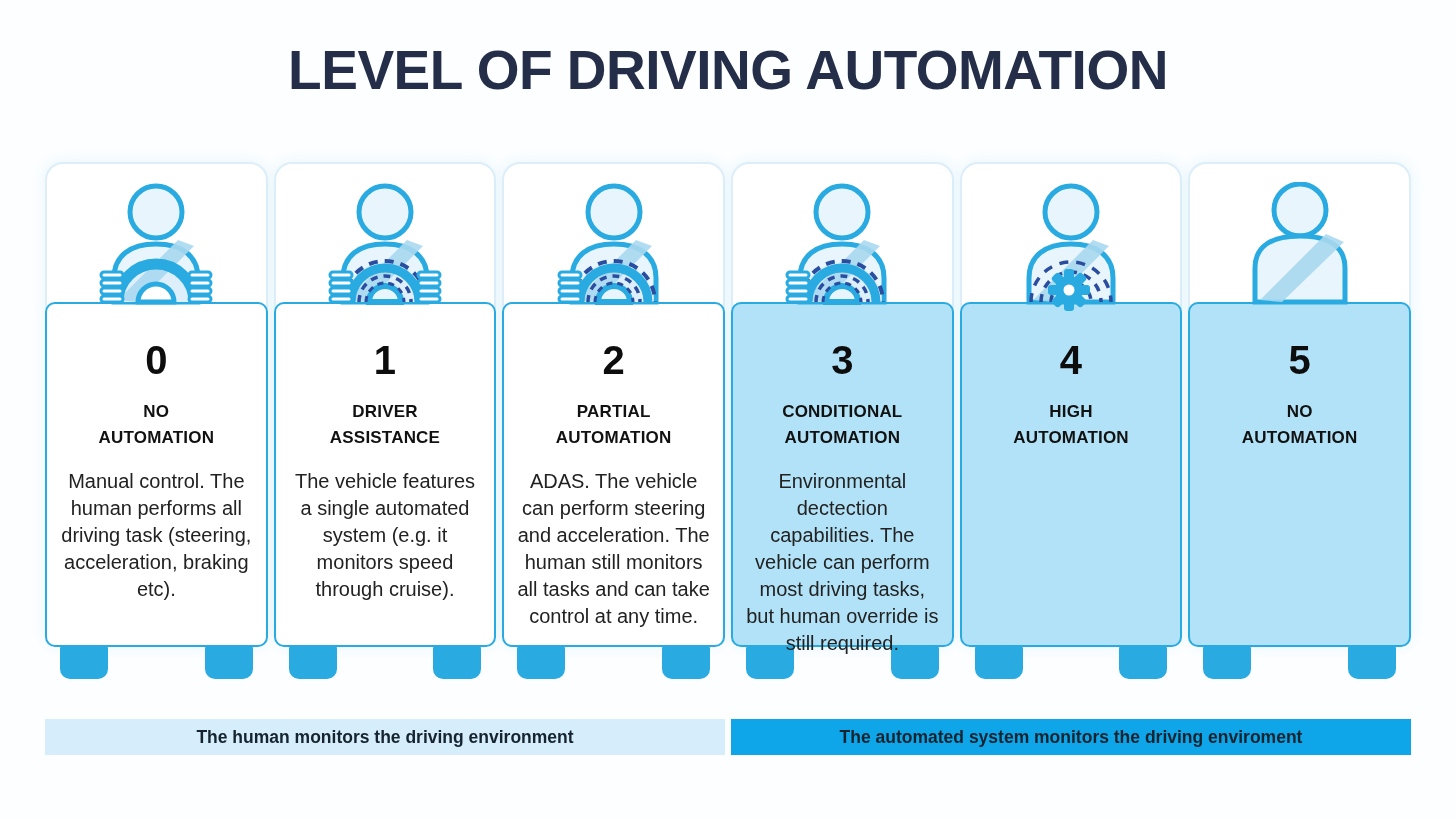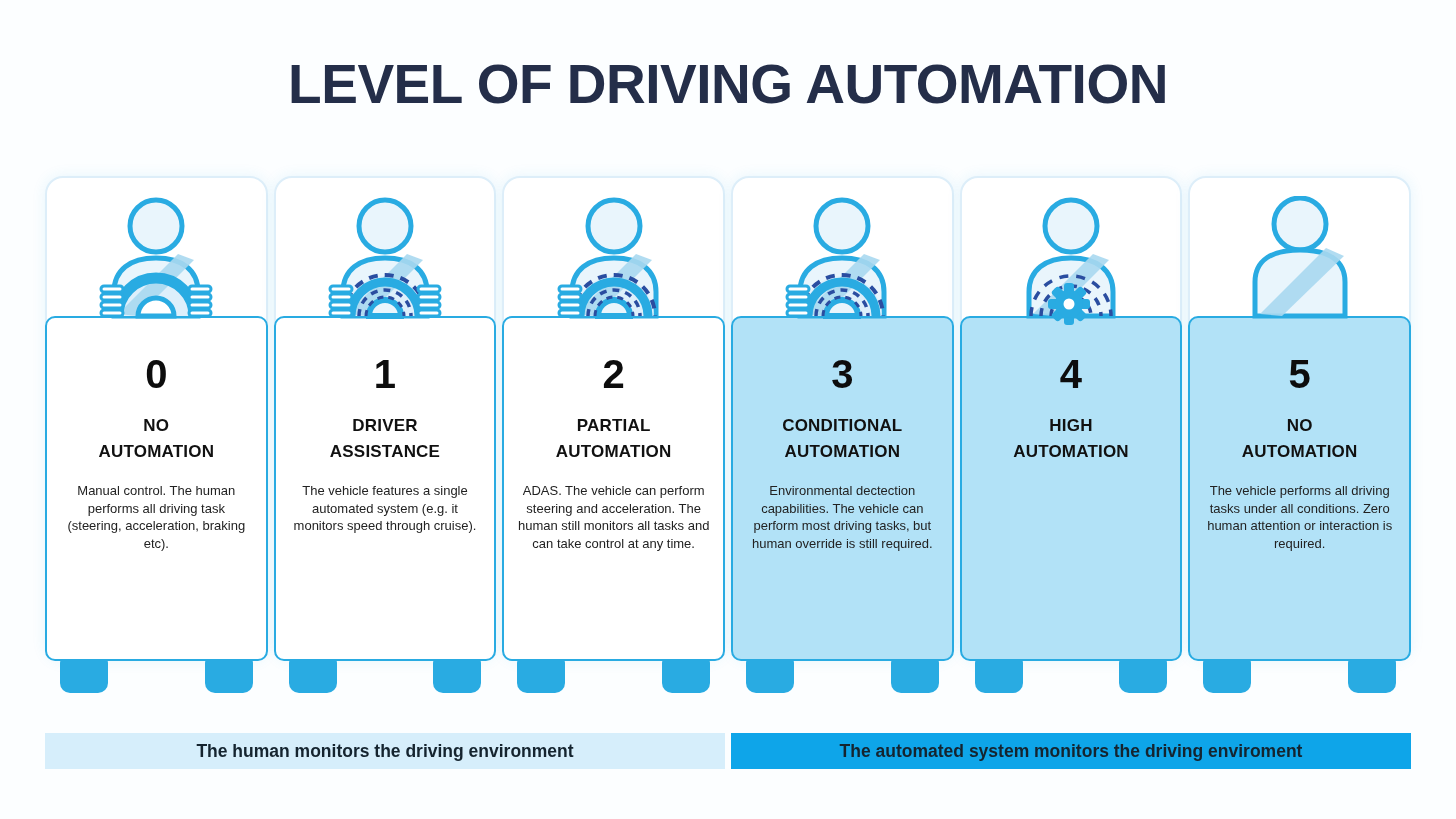--- a/index.html
+++ b/index.html
@@ -3,21 +3,21 @@
 <meta charset="utf-8">
 <style>
   * { margin: 0; padding: 0; box-sizing: border-box; }
   html, body { width: 1456px; height: 819px; overflow: hidden; }
   body {
     background: #fcfeff;
     font-family: "Liberation Sans", "DejaVu Sans", sans-serif;
     color: #1a1a1a;
   }
   .page-title {
-    margin-top: 52px;
+    margin-top: 38px;
     text-align: center;
     font-size: 55px;
     font-weight: 800;
     letter-spacing: -0.5px;
     color: #242e49;
   }
   .columns {
     margin: 60px 45px 0 45px;
     display: grid;
     grid-template-columns: repeat(6, 1fr);
@@ -67,21 +67,21 @@
     font-size: 17px;
     font-weight: 700;
     color: #111111;
     line-height: 1.5;
     white-space: pre-line;
     margin-bottom: 18px;
     letter-spacing: 0.2px;
     text-align: center;
   }
   .level-desc {
-    font-size: 13px;
+    font-size: 20px;
     color: #222222;
     line-height: 1.35;
   }
   .foot {
     position: absolute;
     bottom: 0;
     width: 48px;
     height: 34px;
     background: #29abe2;
     border-radius: 4px 4px 10px 10px;
@@ -282,21 +282,20 @@
       <svg width="124" height="132" viewBox="0 0 124 132">
         <circle cx="62" cy="28" r="26" fill="#e9f5fc" stroke="#29abe2" stroke-width="5"></circle>
         <path d="M17 120 V86 C17 64 34 54 62 54 C90 54 107 64 107 86 V120 Z" fill="#e9f5fc" stroke="#29abe2" stroke-width="5"></path>
         <path d="M88 52 L22 118 L44 120 L106 60 Z" fill="#a8d8f0" opacity="0.9"></path>
       </svg>
     </div>
     <div class="level-card filled">
       <div class="level-number">5</div>
       <div class="level-title">NO
 AUTOMATION</div>
-      <div class="level-desc">The vehicle performs all driving tasks under all conditions. Zero human attention or interaction is required.</div>
     </div>
     <div class="foot left"></div>
     <div class="foot right"></div>
   </div>
 
 </div>
 
 <div class="bars">
   <div class="bar human">The human monitors the driving environment</div>
   <div class="bar automated">The automated system monitors the driving enviroment</div>

